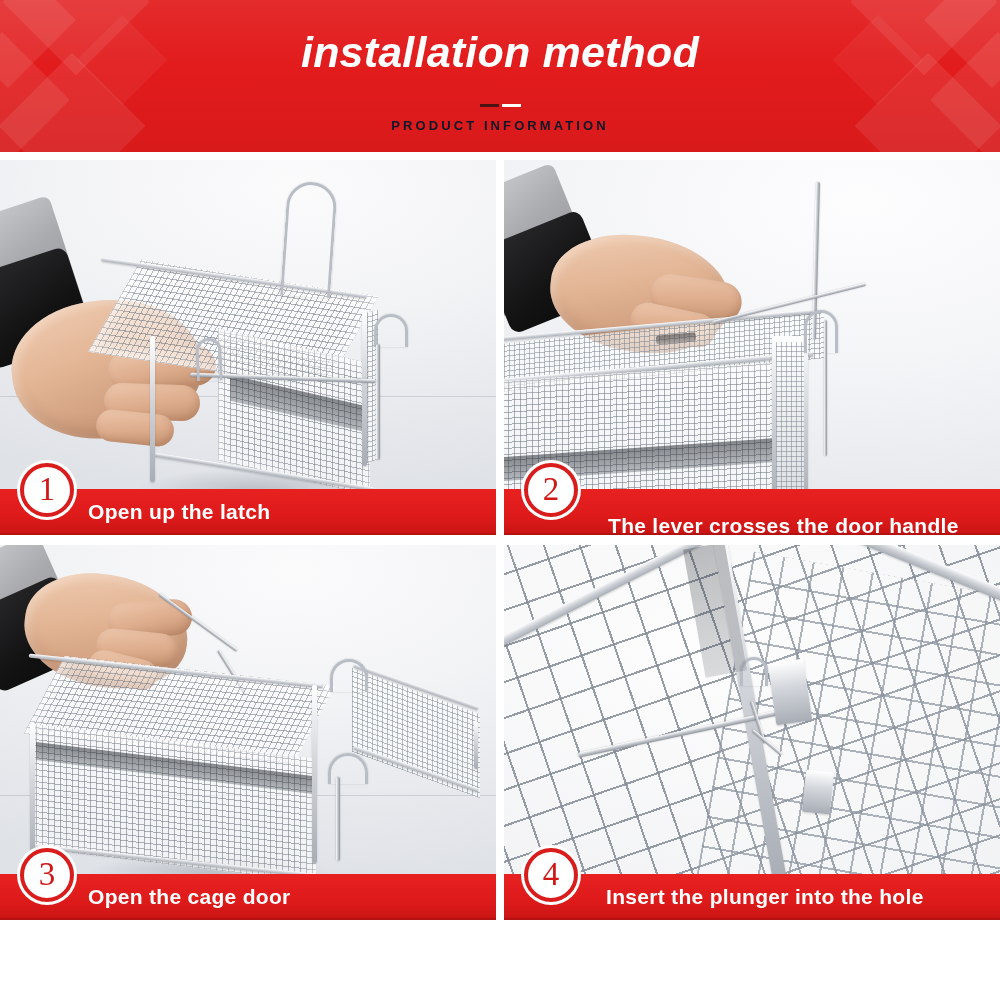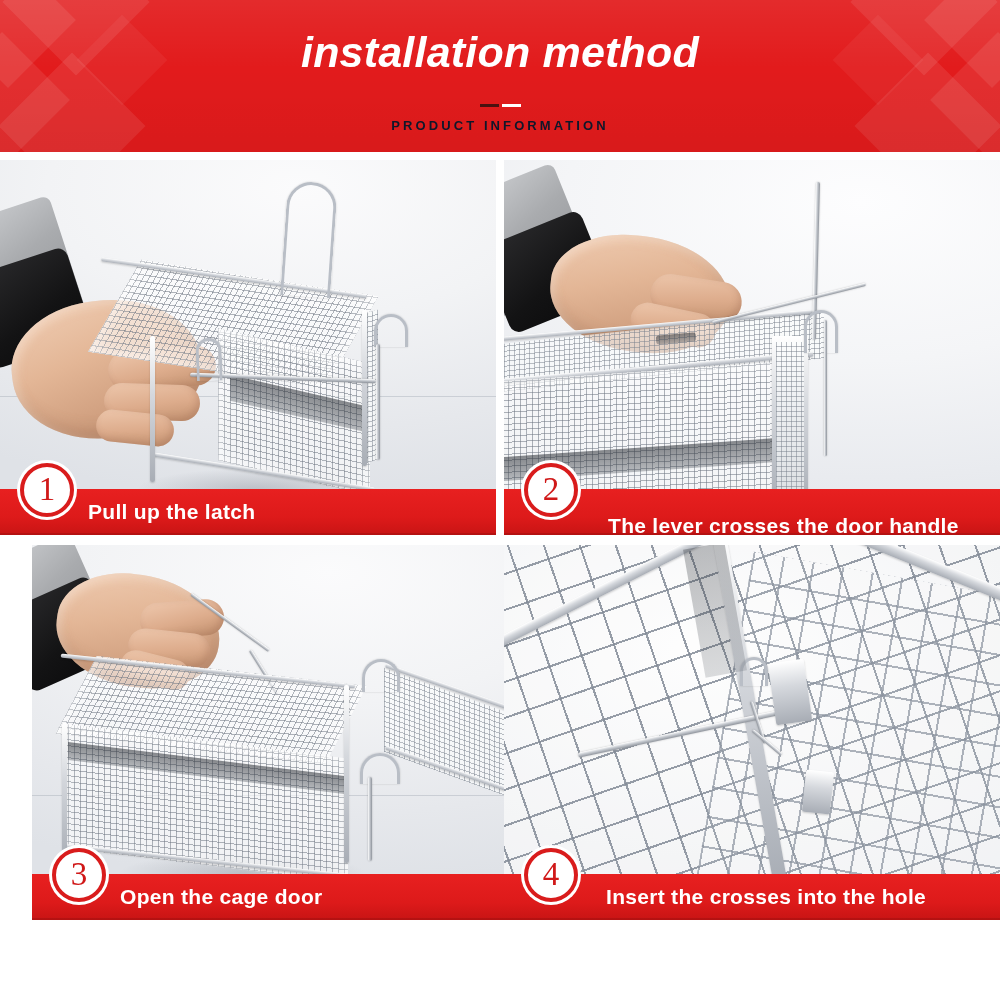--- a/index.html
+++ b/index.html
@@ -97,21 +97,21 @@
     height: 778px;
   }
   .cell {
     position: absolute;
     width: 496px;
     height: 375px;
     background: #ffffff;
   }
   .cell.c1 { left: 0;   top: 0; }
   .cell.c2 { left: 504px; top: 0; }
-  .cell.c3 { left: 0;   top: 385px; margin-left: 32px; }
+  .cell.c3 { left: 0;   top: 385px; }
   .cell.c4 { left: 504px; top: 385px; }
 
   .photo {
     position: absolute;
     left: 0; top: 0;
     width: 496px;
     height: 345px;
     overflow: hidden;
     background: #edeef1;
   }
@@ -355,21 +355,21 @@
 
         <div class="handle-arch" style="left:374px; top:154px; width:28px; height:30px;"></div>
         <div class="wire" style="left:376px; top:184px; width:4px; height:116px;"></div>
 
         <div class="wire-h" style="left:190px; top:216px; width:186px; height:4px; transform:rotate(2deg);"></div>
         <div class="handle-arch" style="left:196px; top:178px; width:20px; height:40px; transform:rotate(-2deg);"></div>
       </div>
     </div>
 
     <div class="caption">
-      <div class="cap-text i1">Pull up the latch</div>
+      <div class="cap-text i1">Open up the latch</div>
     </div>
     <div class="badge">
       <span>1</span>
     </div>
   </div>
 
   <div class="cell c2">
     <div class="photo">
       <div class="photo-inner">
         <div class="bg-studio2"></div>
@@ -472,20 +472,20 @@
           <div class="frame-bar" style="left:300px; top:226px; width:28px; height:42px; transform:rotate(6deg);"></div>
           <div class="wire-h" style="left:232px; top:176px; width:44px; height:3px; transform:rotate(72deg);"></div>
           <div class="wire-h" style="left:244px; top:196px; width:38px; height:3px; transform:rotate(40deg);"></div>
 
           <div class="dark-strip" style="left:190px; top:0px; width:42px; height:130px; transform:rotate(-10deg); opacity:.55;"></div>
         </div>
       </div>
     </div>
 
     <div class="caption">
-      <div class="cap-text i4">Insert the crosses into the hole</div>
+      <div class="cap-text i4">Insert the plunger into the hole</div>
     </div>
     <div class="badge">
       <span>4</span>
     </div>
   </div>
 
 </div>
 
 </body></html>

